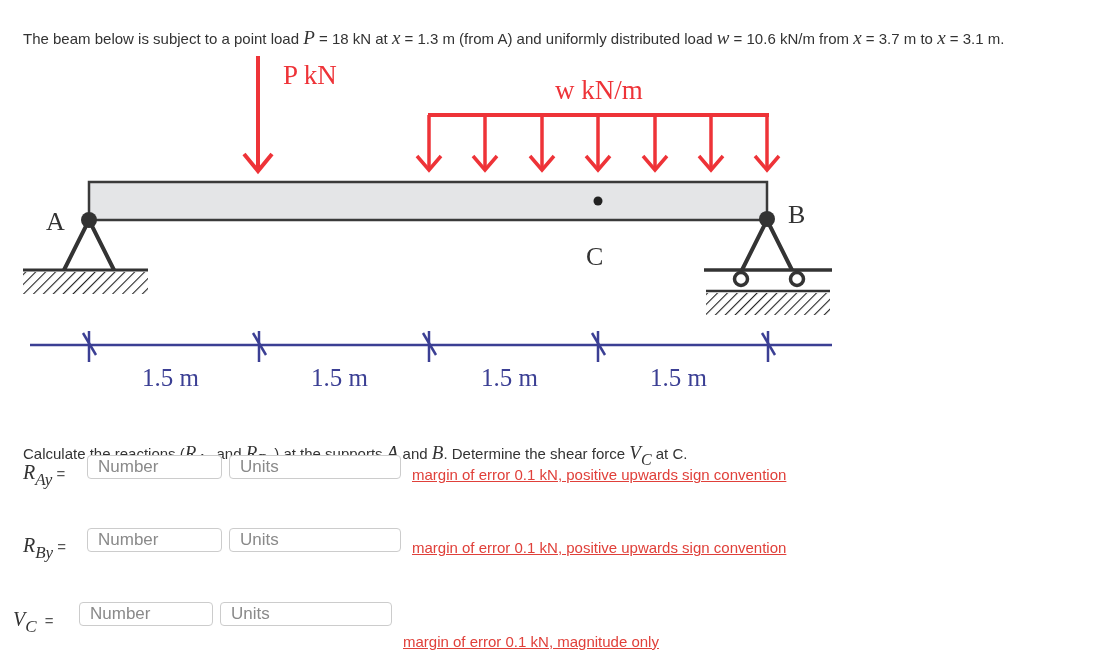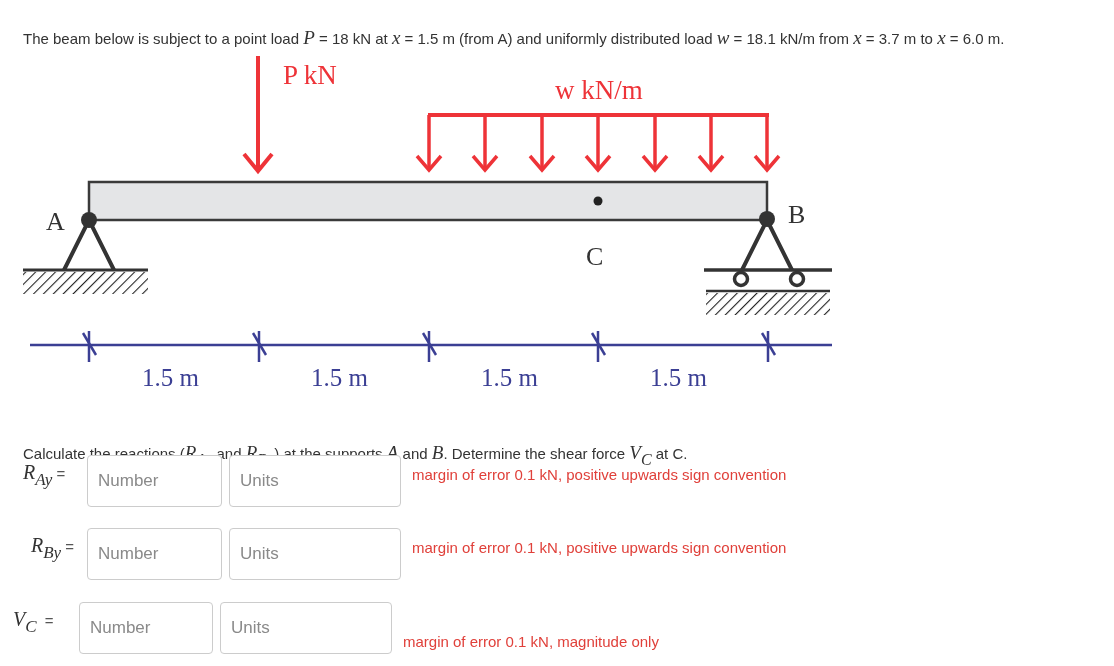--- a/index.html
+++ b/index.html
@@ -5,30 +5,30 @@
   html, body { margin:0; padding:0; background:#ffffff; }
   body { width:1114px; height:666px; position:relative; overflow:hidden;
          font-family:"Liberation Sans", sans-serif; color:#333333; }
   .abs { position:absolute; }
   .stmt { left:23px; top:27px; font-size:15px; color:#333; white-space:nowrap; }
   .math { font-family:"Liberation Serif", serif; font-style:italic; font-size:19px; }
   .sub { font-family:"Liberation Serif", serif; font-style:italic; font-size:16px; position:relative; top:6px; }
   .diagram { left:0; top:50px; }
   .question { left:23px; top:442px; font-size:15px; white-space:nowrap;text-align:right; }
   .row-label { font-size:15px; white-space:nowrap; }
-  .inp { position:absolute; box-sizing:border-box; height:52px; border:1px solid #cccccc; border-radius:4px;
+  .inp { position:absolute; box-sizing:border-box; height:24px; border:1px solid #cccccc; border-radius:4px;
          background:#fff; font-family:"Liberation Sans", sans-serif; font-size:17px; color:#555; padding:0 10px; outline:none; }
   .inp::placeholder { color:#8a8a8a; }
-  .hint { font-size:15px; color:#e0403a; white-space:nowrap; }
+  .hint { font-size:15px; color:#e0403a; white-space:nowrap;text-decoration:underline; }
 </style>
 </head>
 <body>
 
 <div class="abs stmt">
-  <span>The beam below is subject to a point load </span><span class="math">P</span><span> = 18 kN at </span><span class="math">x</span><span> = 1.5 m (from A) and uniformly distributed load </span><span class="math">w</span><span> = 18.1 kN/m from </span><span class="math">x</span><span> = 3.7 m to </span><span class="math">x</span><span> = 6.0 m.</span>
+  <span>The beam below is subject to a point load </span><span class="math">P</span><span> = 18 kN at </span><span class="math">x</span><span> = 1.3 m (from A) and uniformly distributed load </span><span class="math">w</span><span> = 10.6 kN/m from </span><span class="math">x</span><span> = 3.7 m to </span><span class="math">x</span><span> = 3.1 m.</span>
 </div>
 
 <svg class="abs diagram" width="1114" height="350" viewBox="0 50 1114 350">
   <defs>
     <pattern id="hatch" width="7" height="7" patternUnits="userSpaceOnUse" patternTransform="rotate(45)">
       <line x1="0" y1="0" x2="0" y2="7" stroke="#222" stroke-width="2.2"></line>
     </pattern>
   </defs>
 
   <g>
@@ -105,21 +105,21 @@
 </div>
 
 <div class="abs row-label" style="left:23px;top:461px;">
   <span class="math" style="font-size:20px">R</span><span class="sub" style="font-size:17px">Ay</span>
   <span style="color:#555">=</span>
 </div>
 <input class="inp" style="left: 87px; top: 455px; width: 135px;" placeholder="Number">
 <input class="inp" style="left: 229px; top: 455px; width: 172px;" placeholder="Units">
 <div class="abs hint" style="left:412px;top:466px;">margin of error 0.1 kN, positive upwards sign convention</div>
 
-<div class="abs row-label" style="left:23px;top:534px;margin-left:8px;">
+<div class="abs row-label" style="left:23px;top:534px;">
   <span class="math" style="font-size:20px">R</span><span class="sub" style="font-size:17px">By</span>
   <span style="color:#555">=</span>
 </div>
 <input class="inp" style="left: 87px; top: 528px; width: 135px;" placeholder="Number">
 <input class="inp" style="left: 229px; top: 528px; width: 172px;" placeholder="Units">
 <div class="abs hint" style="left:412px;top:539px;">margin of error 0.1 kN, positive upwards sign convention</div>
 
 <div class="abs row-label" style="left:13px;top:608px;">
   <span class="math" style="font-size:20px">V</span><span class="sub" style="font-size:17px">C</span>
   <span style="color:#555;margin-left:4px">=</span>

